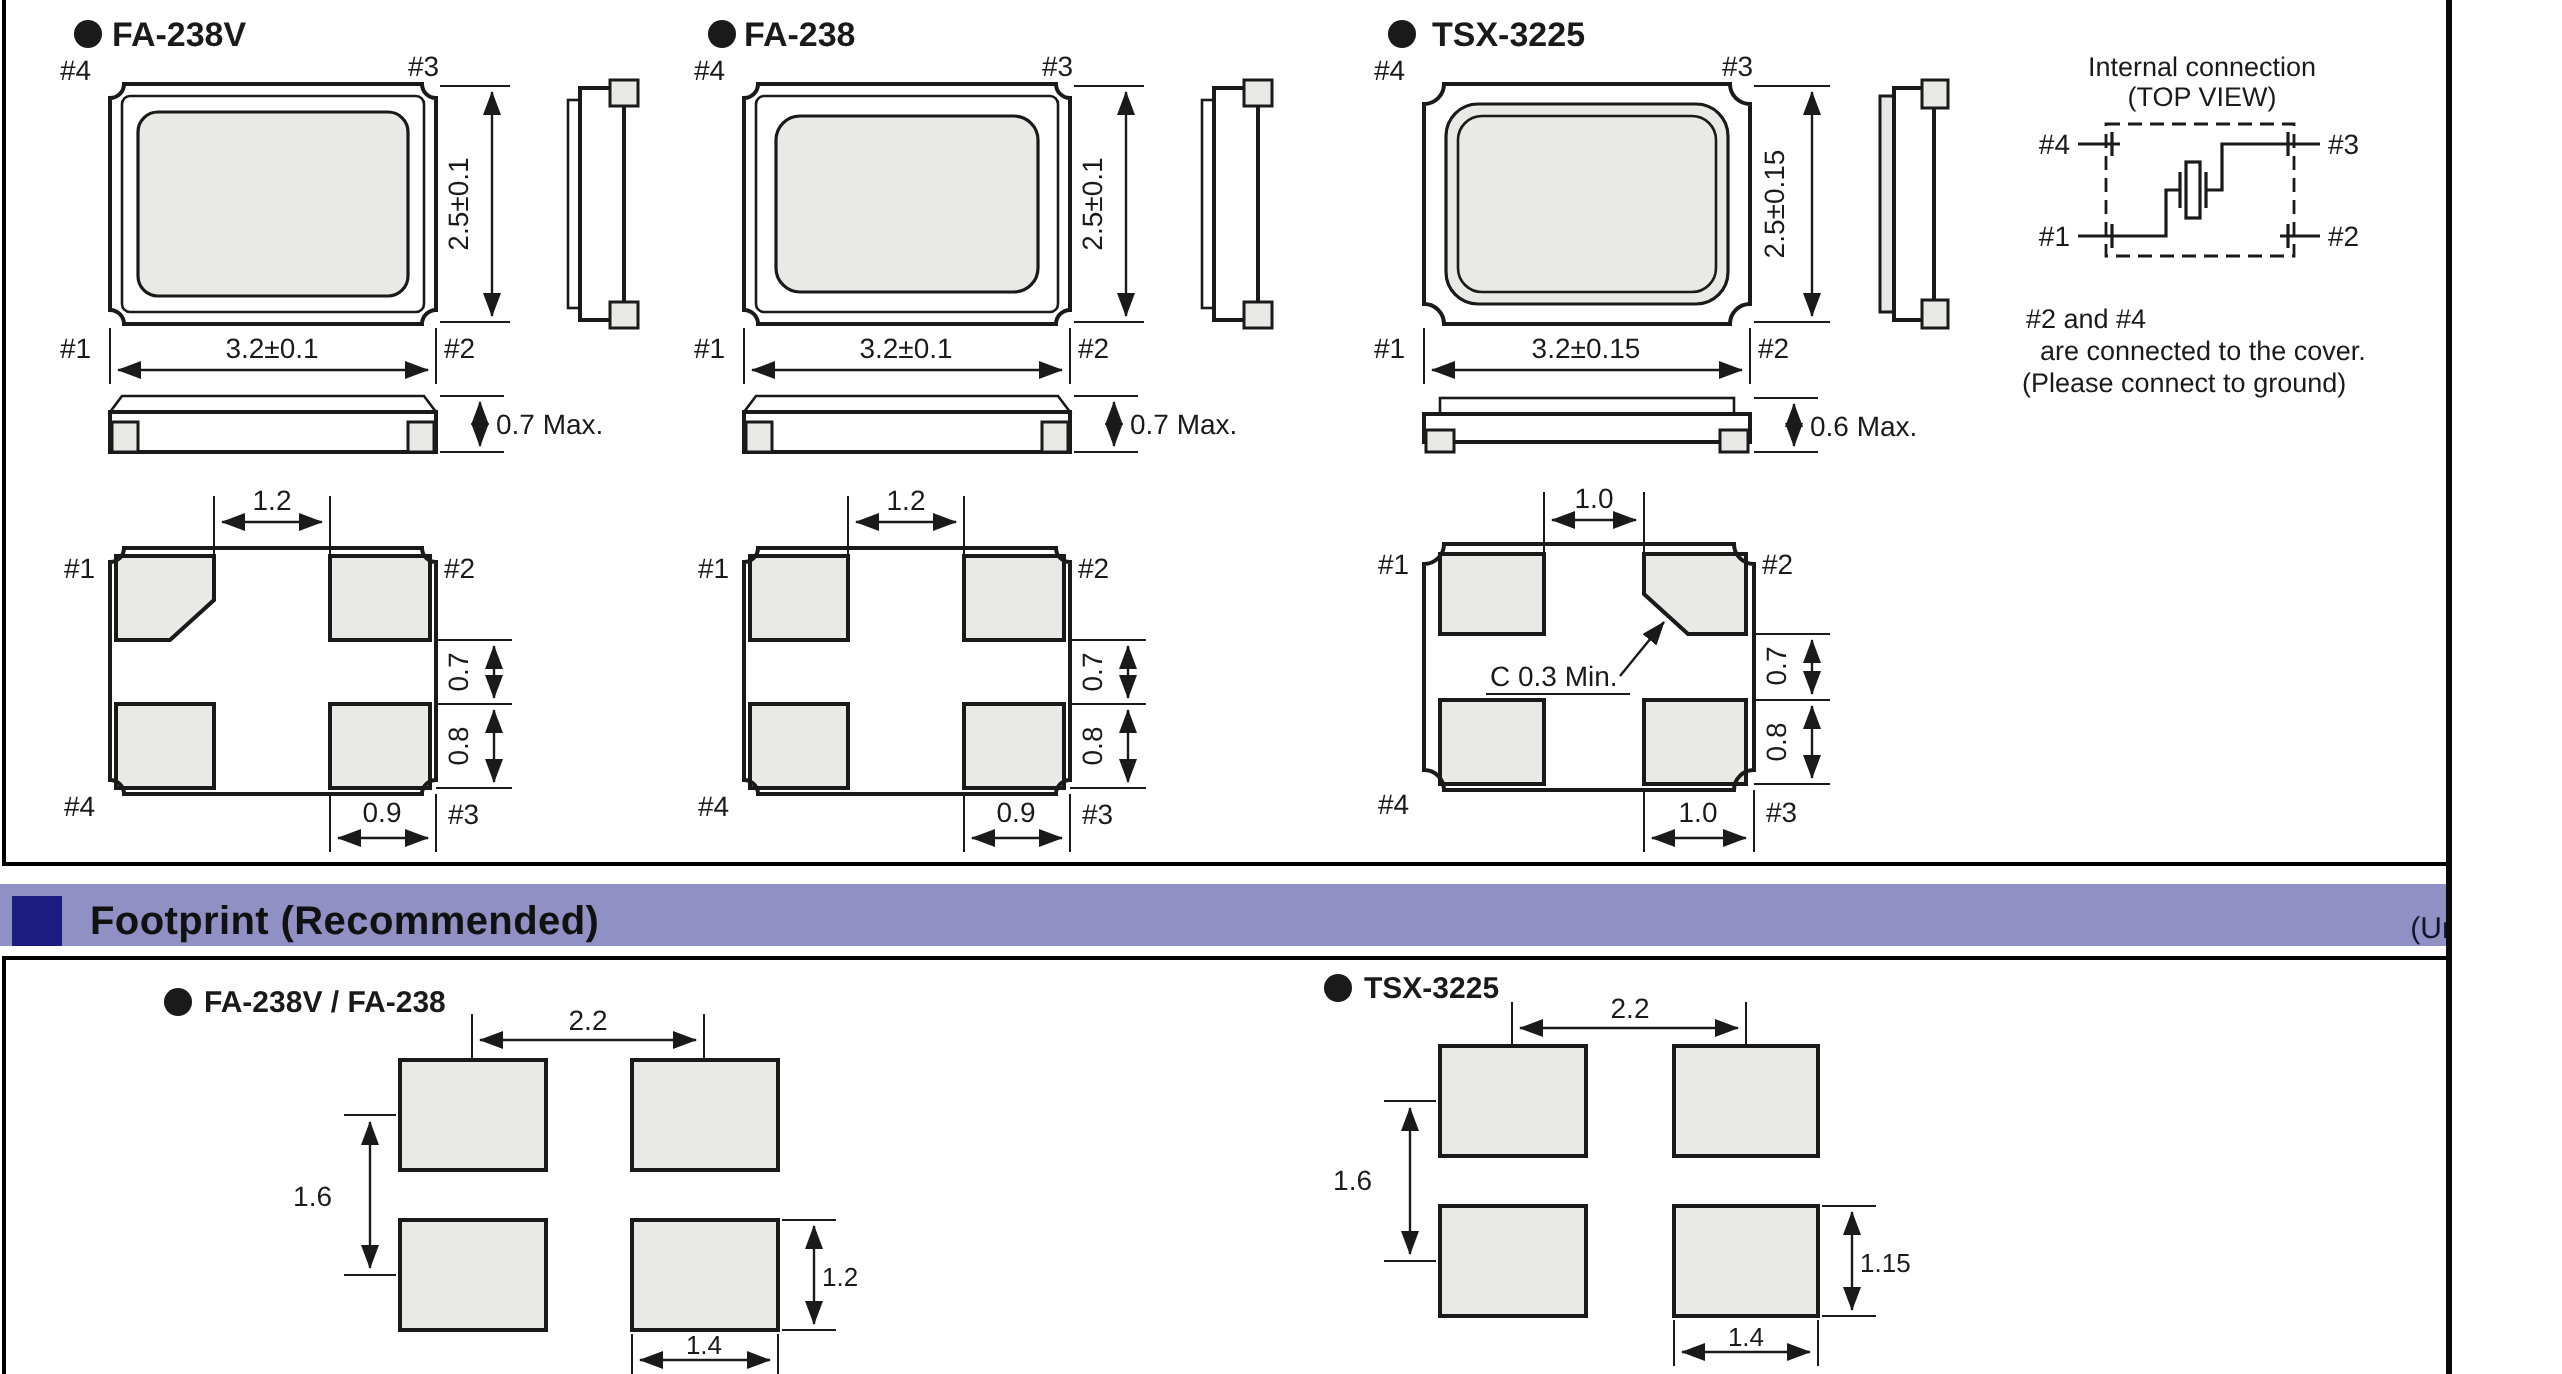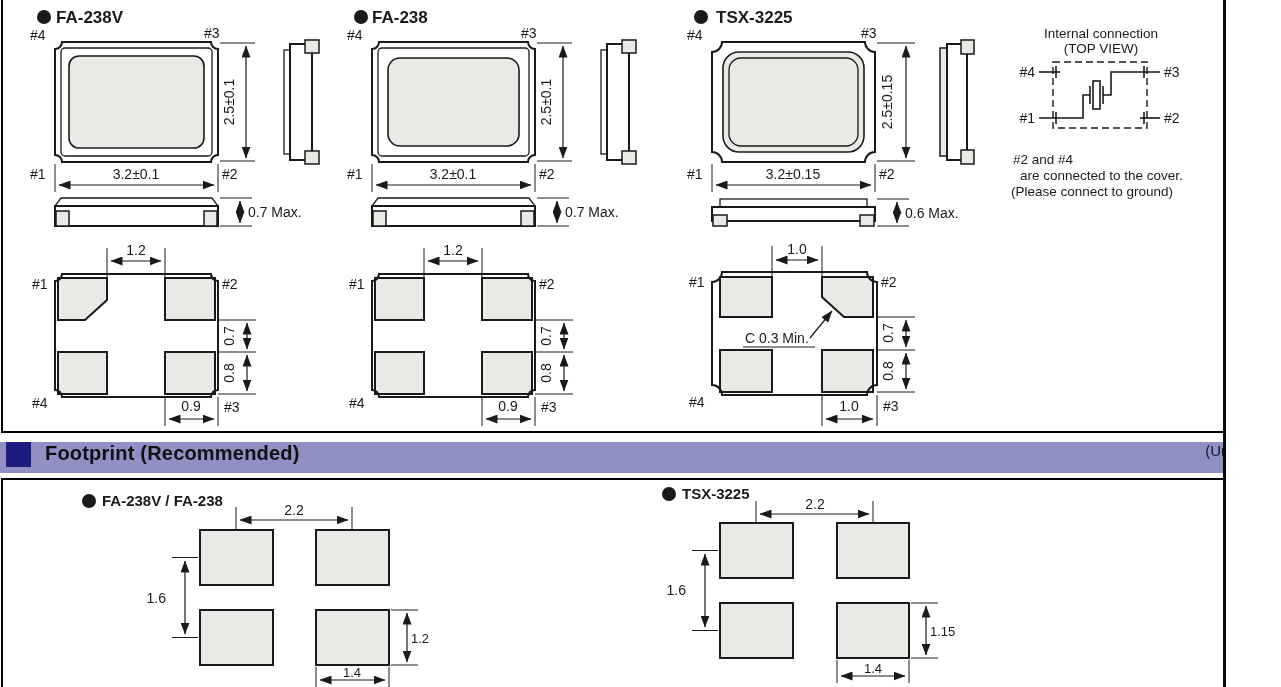--- a/index.html
+++ b/index.html
@@ -2,21 +2,21 @@
 <html><head>
 <meta charset="utf-8">
 <style>
   html,body{margin:0;padding:0;background:#fff;}
   .page{position:relative;width:1226px;height:687px;overflow:hidden;background:#fff;
         font-family:"Liberation Sans",sans-serif;color:#1a1a1a;}
   .panel{position:absolute;background:#fff;border:2px solid #000;box-sizing:border-box;}
   .top-panel{left:1px;top:-4px;width:1277px;height:437px;}
   .bottom-panel{left:1px;top:478px;width:1277px;height:260px;}
   .section-bar{position:absolute;left:0;top:442px;width:1281px;height:31px;
-               background:#9190c5;display:flex;align-items:flex-start;box-sizing:border-box;padding:0 10px 0 6px;}
+               background:#9190c5;display:flex;align-items:flex-end;box-sizing:border-box;padding:0 10px 0 6px;}
   .bar-square{width:25px;height:25px;background:#1b1b80;flex:0 0 auto;}
   .bar-title{font-size:20px;font-weight:bold;color:#111;margin-left:14px;letter-spacing:0.2px;}
   .bar-unit{margin-left:auto;font-size:15px;color:#0f172a;}
   .abs{position:absolute;}
   .right-edge{position:absolute;right:0;top:0;width:3px;height:687px;background:#0a0a0a;}
   svg text{font-family:"Liberation Sans",sans-serif;fill:#1a1a1a;}
   .t14{font-size:14px;} .t13{font-size:13px;} .ttl{font-size:17px;font-weight:bold;}
   .tfp{font-size:15px;font-weight:bold;}
   .ln{stroke:#1a1a1a;stroke-width:2;fill:none;}
   .ln1{stroke:#1a1a1a;stroke-width:1.3;fill:none;}

